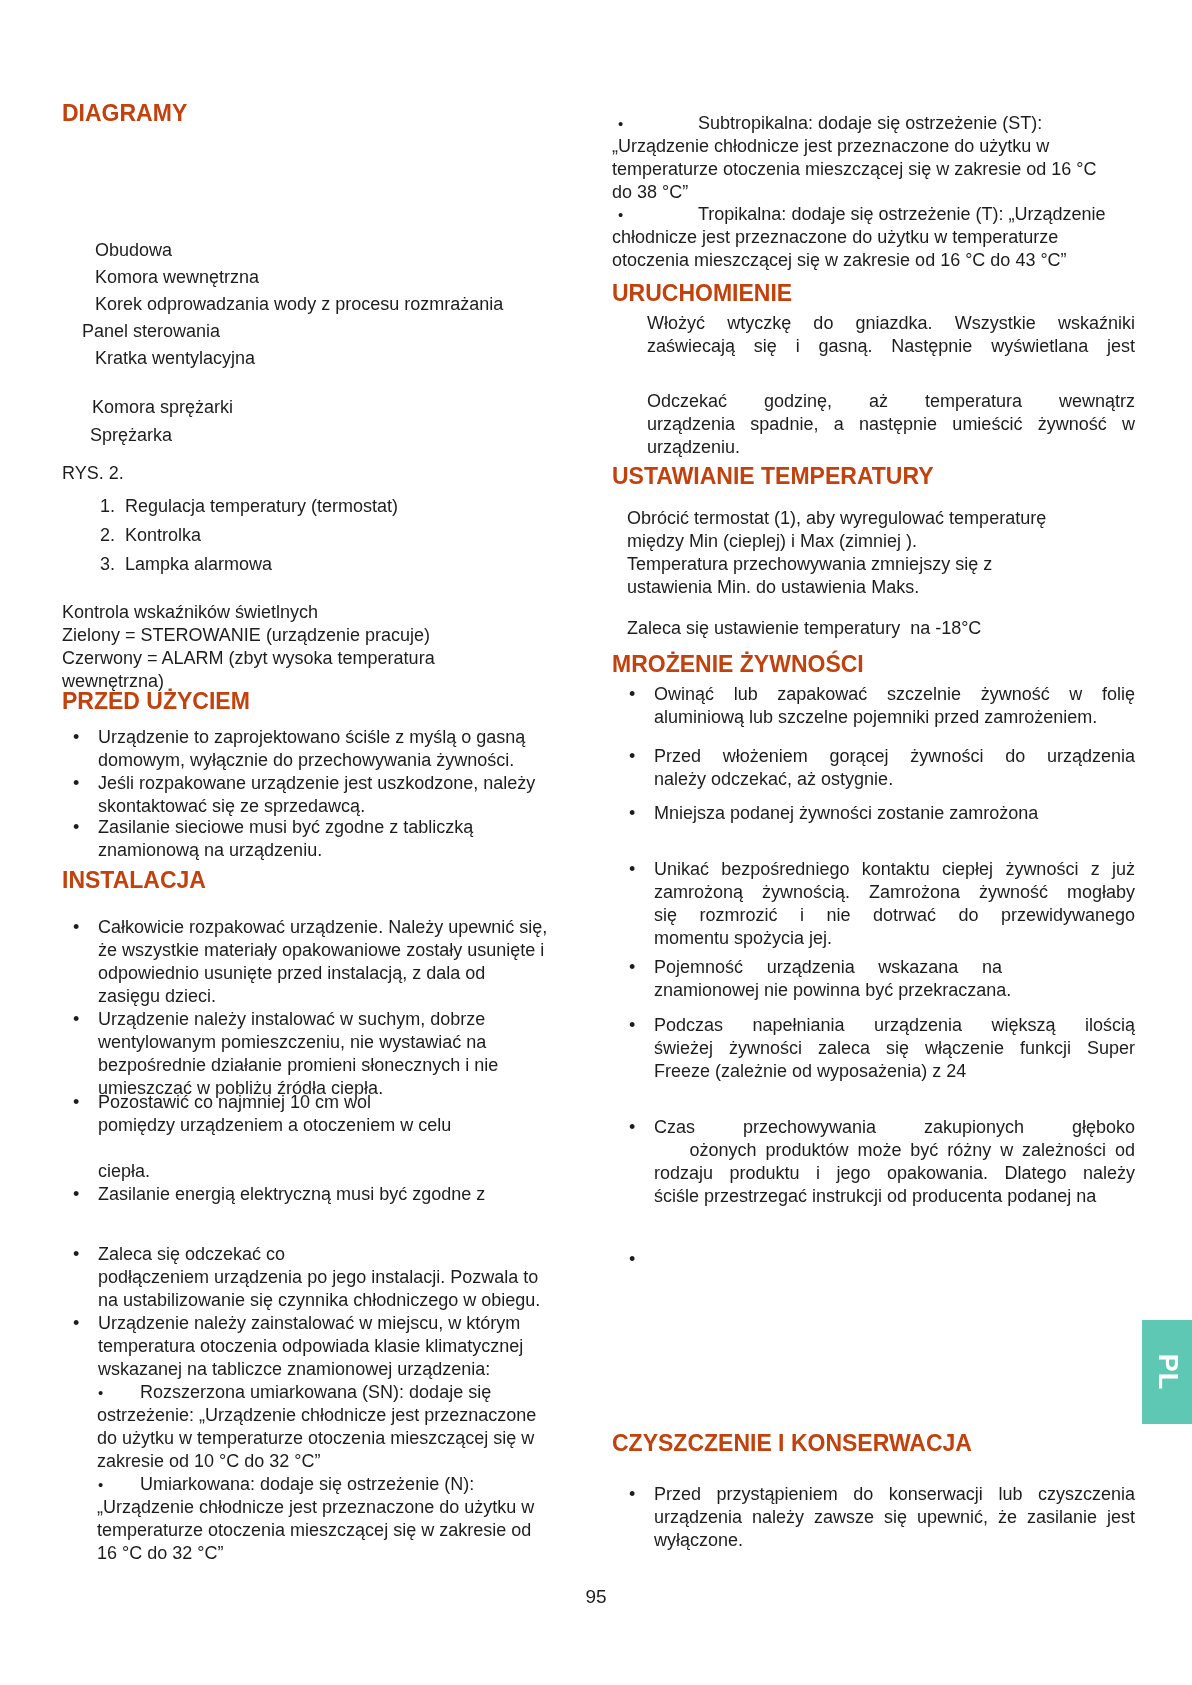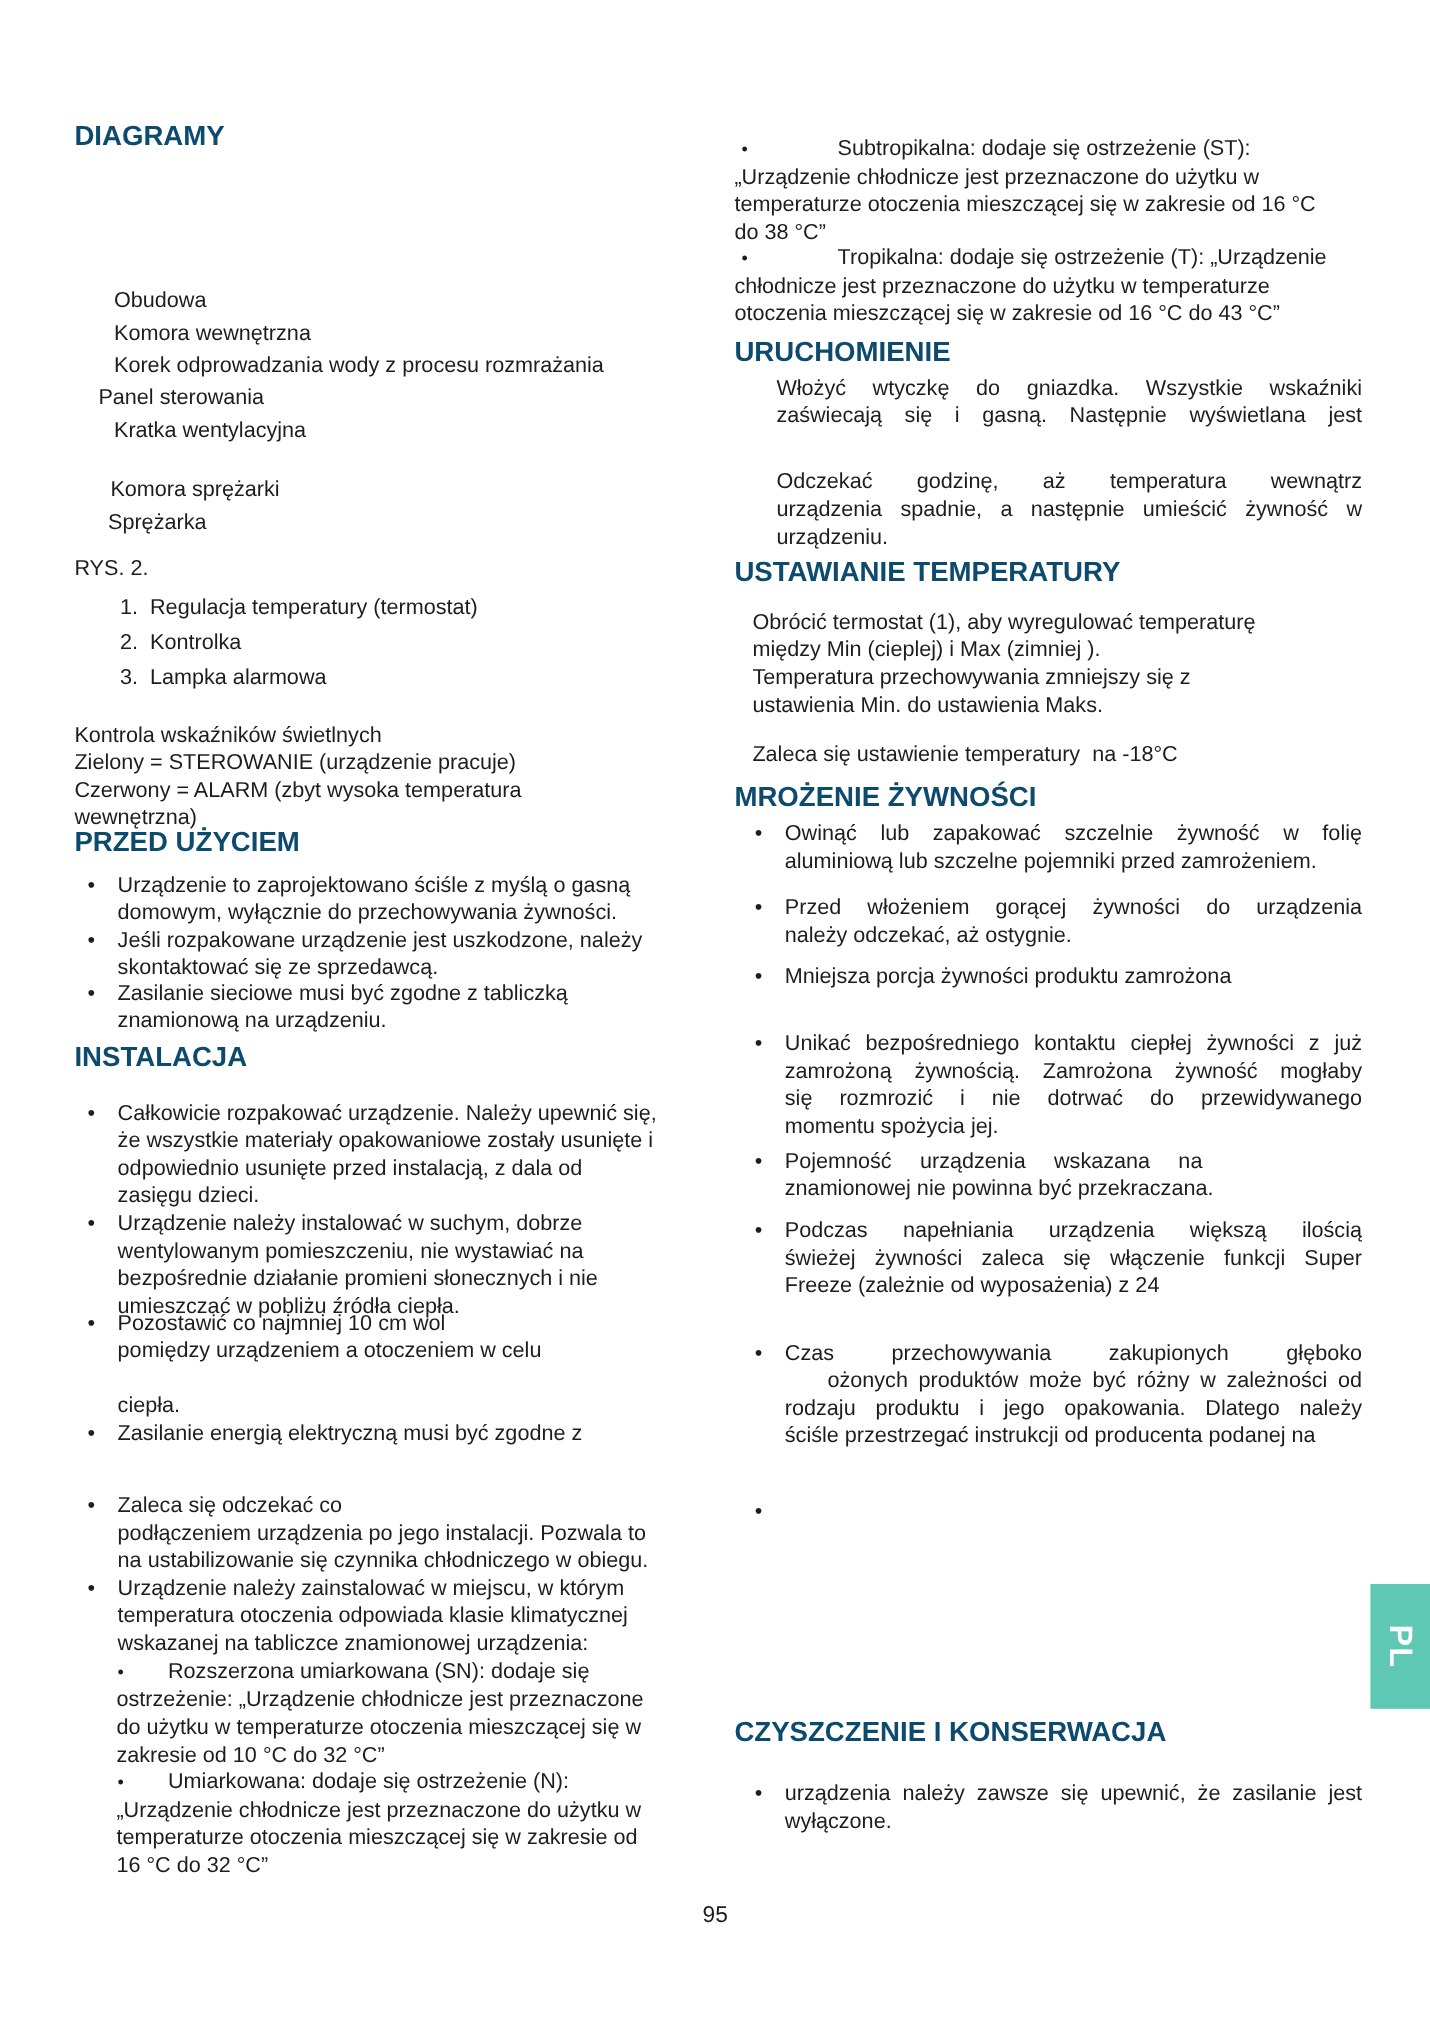--- a/index.html
+++ b/index.html
@@ -5,21 +5,21 @@
   html,body{margin:0;padding:0;background:#ffffff;}
   .page{
     position:relative;width:1192px;height:1685px;background:#ffffff;
     font-family:"Liberation Sans","DejaVu Sans",sans-serif;
     font-size:18px;line-height:23px;color:#1d1d1d;overflow:hidden;
   }
   .col{position:absolute;top:0;height:1685px;}
   .col-left{left:62px;width:512px;}
   .col-right{left:612px;width:523px;}
   .blk{position:absolute;left:0;width:100%;box-sizing:border-box;}
-  .hd{font-weight:bold;font-size:23px;line-height:26px;color:#0c4a6e;}
+  .hd{font-weight:bold;font-size:23px;line-height:26px;color:#c2410c;}
   .line{white-space:pre;min-height:23px;}
   .jl{white-space:normal;text-align:justify;text-align-last:justify;}
   .b{padding-left:36px;}
   .bl{padding-left:36px;}
   .bl > .marker{left:11px;}
   .br{padding-left:42px;}
   .br > .marker{left:17px;}
   .marker{position:absolute;top:0;}
   .sbl{padding-left:35px;}
   .sbl .smarker{display:inline-block;width:43px;text-indent:1px;}
@@ -182,21 +182,21 @@
         <div class="line jl">Owinąć lub zapakować szczelnie żywność w folię</div>
         <div class="line">aluminiową lub szczelne pojemniki przed zamrożeniem.</div>
       </div>
       <div class="blk b br" style="top: 745px;">
         <span class="marker">•</span>
         <div class="line jl">Przed włożeniem gorącej żywności do urządzenia</div>
         <div class="line">należy odczekać, aż ostygnie.</div>
       </div>
       <div class="blk b br" style="top: 802px;">
         <span class="marker">•</span>
-        <div class="line">Mniejsza porcja żywności produktu zamrożona</div>
+        <div class="line">Mniejsza podanej żywności zostanie zamrożona</div>
       </div>
       <div class="blk b br" style="top: 858px;">
         <span class="marker">•</span>
         <div class="line jl">Unikać bezpośredniego kontaktu ciepłej żywności z już</div>
         <div class="line jl">zamrożoną żywnością. Zamrożona żywność mogłaby</div>
         <div class="line jl">się rozmrozić i nie dotrwać do przewidywanego</div>
         <div class="line">momentu spożycia jej.</div>
       </div>
       <div class="blk b br" style="top: 956px; width: 390px;">
         <span class="marker">•</span>
@@ -218,20 +218,21 @@
       </div>
       <div class="blk b br" style="top: 1248px;">
         <span class="marker">•</span>
         <div class="line"></div>
       </div>
       <div class="blk hd" style="top: 1430px;">
         <div class="line">CZYSZCZENIE I KONSERWACJA</div>
       </div>
       <div class="blk b br" style="top: 1483px;">
         <span class="marker">•</span>
+        <div class="line jl">Przed przystąpieniem do konserwacji lub czyszczenia</div>
         <div class="line jl">urządzenia należy zawsze się upewnić, że zasilanie jest</div>
         <div class="line">wyłączone.</div>
       </div>
     </div>
   <div class="pl-tab" style="background: rgb(94, 200, 180);">
     <span>PL</span>
   </div>
   <div class="page-number">95</div>
 </div>
 

